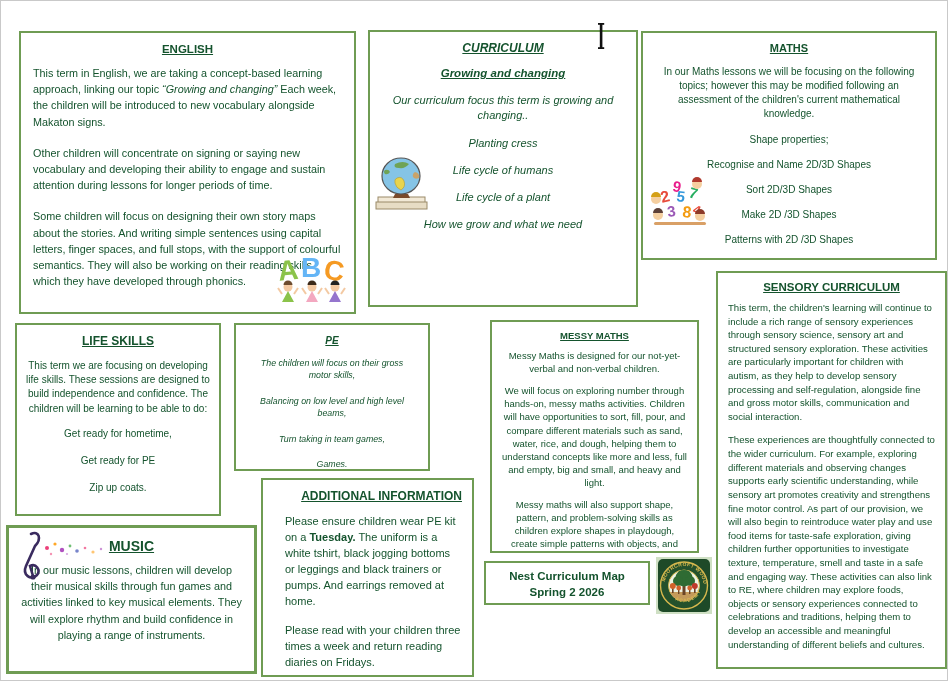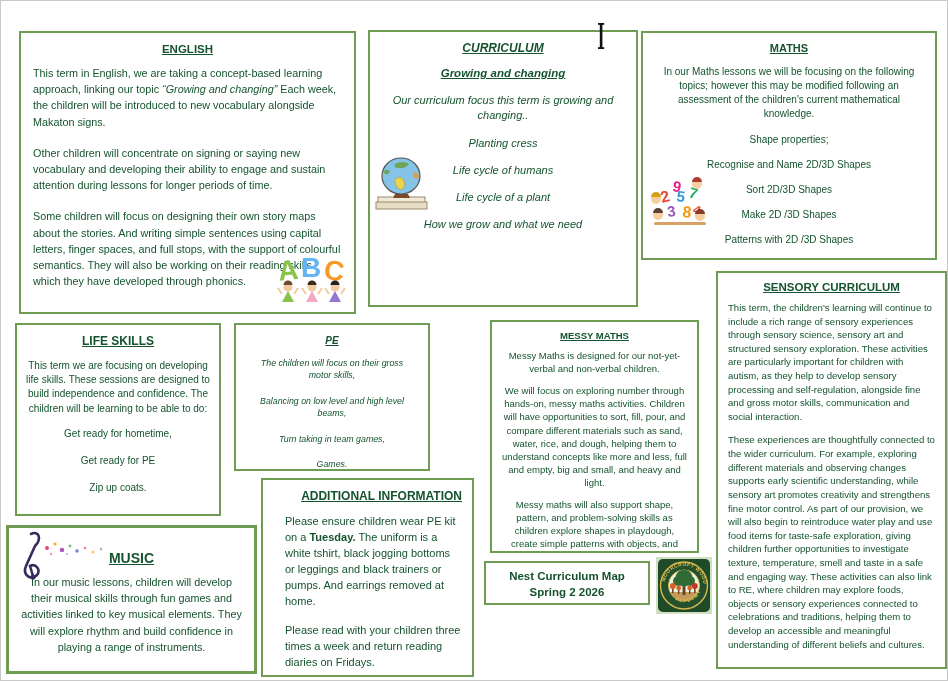--- a/index.html
+++ b/index.html
@@ -50,21 +50,21 @@
   .pe .line { font-size:8.8px; margin:0 0 14px 0; line-height:1.35; }
   
   .messy { left:489px; top:319px; width:209px; height:233px; padding:8px 9px; text-align:center; }
   .messy .title { font-size:9.5px; margin-bottom:8px; }
   .messy p { margin:0 0 9px 0; font-size:9.5px; line-height:1.38; }
   
   .additional { left:260px; top:477px; width:213px; height:199px; padding:9px 10px; }
   .additional .title { font-size:12px; margin-bottom:11px;text-align:right; }
   .additional p { margin:0 0 13px 12px; font-size:11px; line-height:1.45; text-align:left; }
   
-  .music { left:5px; top:524px; width:251px; height:149px; padding:22px 10px; border-width:3px; text-align:center; }
+  .music { left:5px; top:524px; width:251px; height:149px; padding:10px 10px; border-width:3px; text-align:center; }
   .music .title { font-size:14px; margin-bottom:8px; }
   .music p { margin:0; font-size:10.8px; line-height:1.5; }
   .music .clef-icon { position:absolute; left:0px; top:2px; }
   
   .nest { left:483px; top:560px; width:166px; height:44px; padding:6px 4px;
           text-align:center; font-weight:bold; font-size:11.5px; line-height:1.35; }
   .logo-wrap { position:absolute; left:655px; top:556px; width:56px; height:57px; }
   
   .ibeam { position:absolute; left:595px; top:22px; }
   .bold { font-weight:bold; }

